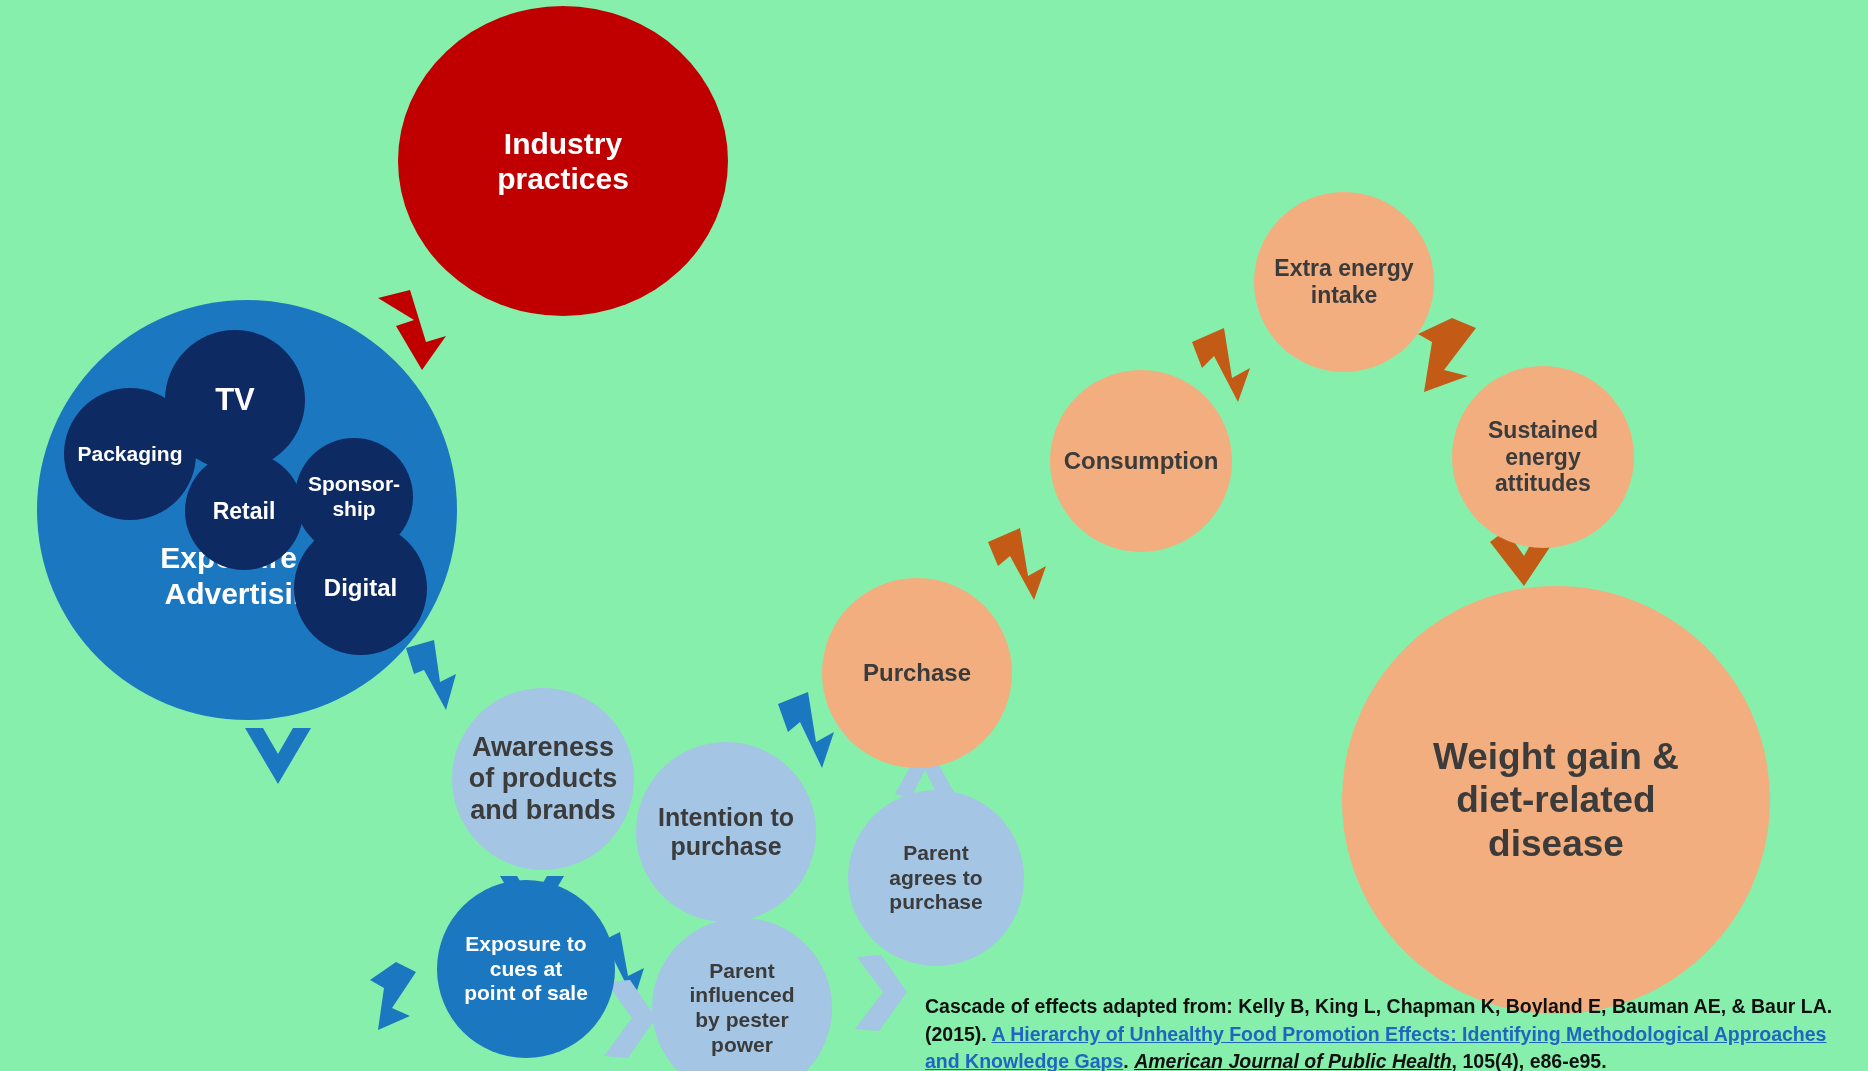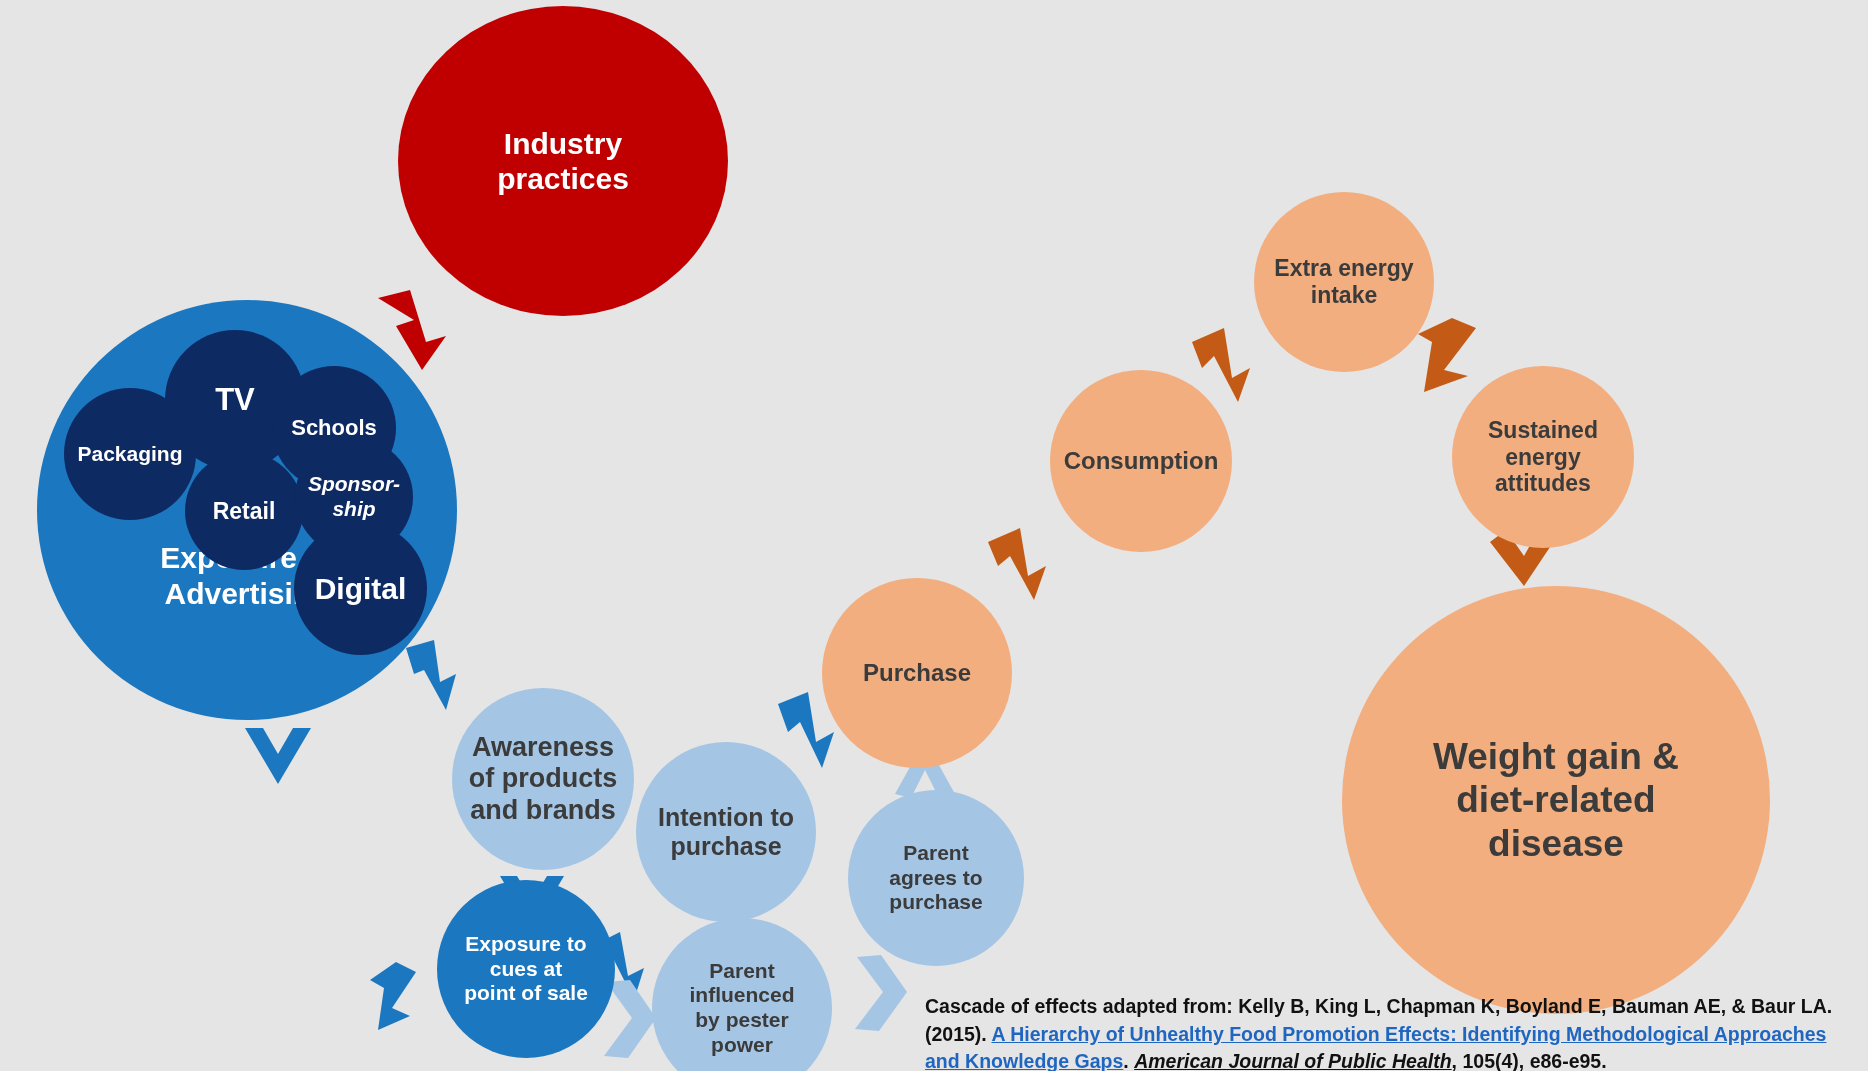--- a/index.html
+++ b/index.html
@@ -4,21 +4,21 @@
 <style>
   html,body{margin:0;padding:0;background:#ffffff;}
   body{
     font-family:"Liberation Sans", sans-serif;
     -webkit-font-smoothing:antialiased;
   }
   #canvas{
     position:relative;
     width:1868px;
     height:1071px;
-    background:#e5e5e5;
+    background:#86efac;
     overflow:hidden;
   }
   .node{
     position:absolute;
     display:flex;
     align-items:center;
     justify-content:center;
     text-align:center;
     border-radius:50%;
     box-sizing:border-box;
@@ -148,30 +148,29 @@
   <div class="node c-red" style="left:398px; top:6px; width:330px; height:310px; font-size:30px;">Industry
 practices</div>
 
   <div class="node c-blue" style="left:37px; top:300px; width:420px; height:420px; font-size:0;">
     <span style="position:absolute; left:0; right:0; top:240px; font-size:30px; font-weight:bold; line-height:1.2; white-space:pre-line;">Exposure to
 Advertising</span>
   </div>
 
   <div class="node c-navy" style="left:165px; top:330px; width:140px; height:140px; font-size:31px;">TV</div>
 
-  <div class="node c-navy" style="left:272px; top:366px; width:124px; height:124px; font-size:22px;">Schools</div>
 
   <div class="node c-navy" style="left:64px; top:388px; width:132px; height:132px; font-size:21px;">Packaging</div>
 
   <div class="node c-navy" style="left:185px; top:452px; width:118px; height:118px; font-size:23px;">Retail</div>
 
-  <div class="node c-navy" style="left:295px; top:438px; width:118px; height:118px; font-size:21px;font-style:italic;">Sponsor-
+  <div class="node c-navy" style="left:295px; top:438px; width:118px; height:118px; font-size:21px;">Sponsor-
 ship</div>
 
-  <div class="node c-navy" style="left:294px; top:522px; width:133px; height:133px; font-size:30px;">Digital</div>
+  <div class="node c-navy" style="left:294px; top:522px; width:133px; height:133px; font-size:24px;">Digital</div>
 
 
   <div class="node c-lightblue" style="left:452px; top:688px; width:182px; height:182px; font-size:27px;">Awareness
 of products
 and brands</div>
 
   <div class="node c-blue" style="left:437px; top:880px; width:178px; height:178px; font-size:21px;">Exposure to
 cues at
 point of sale</div>
 

